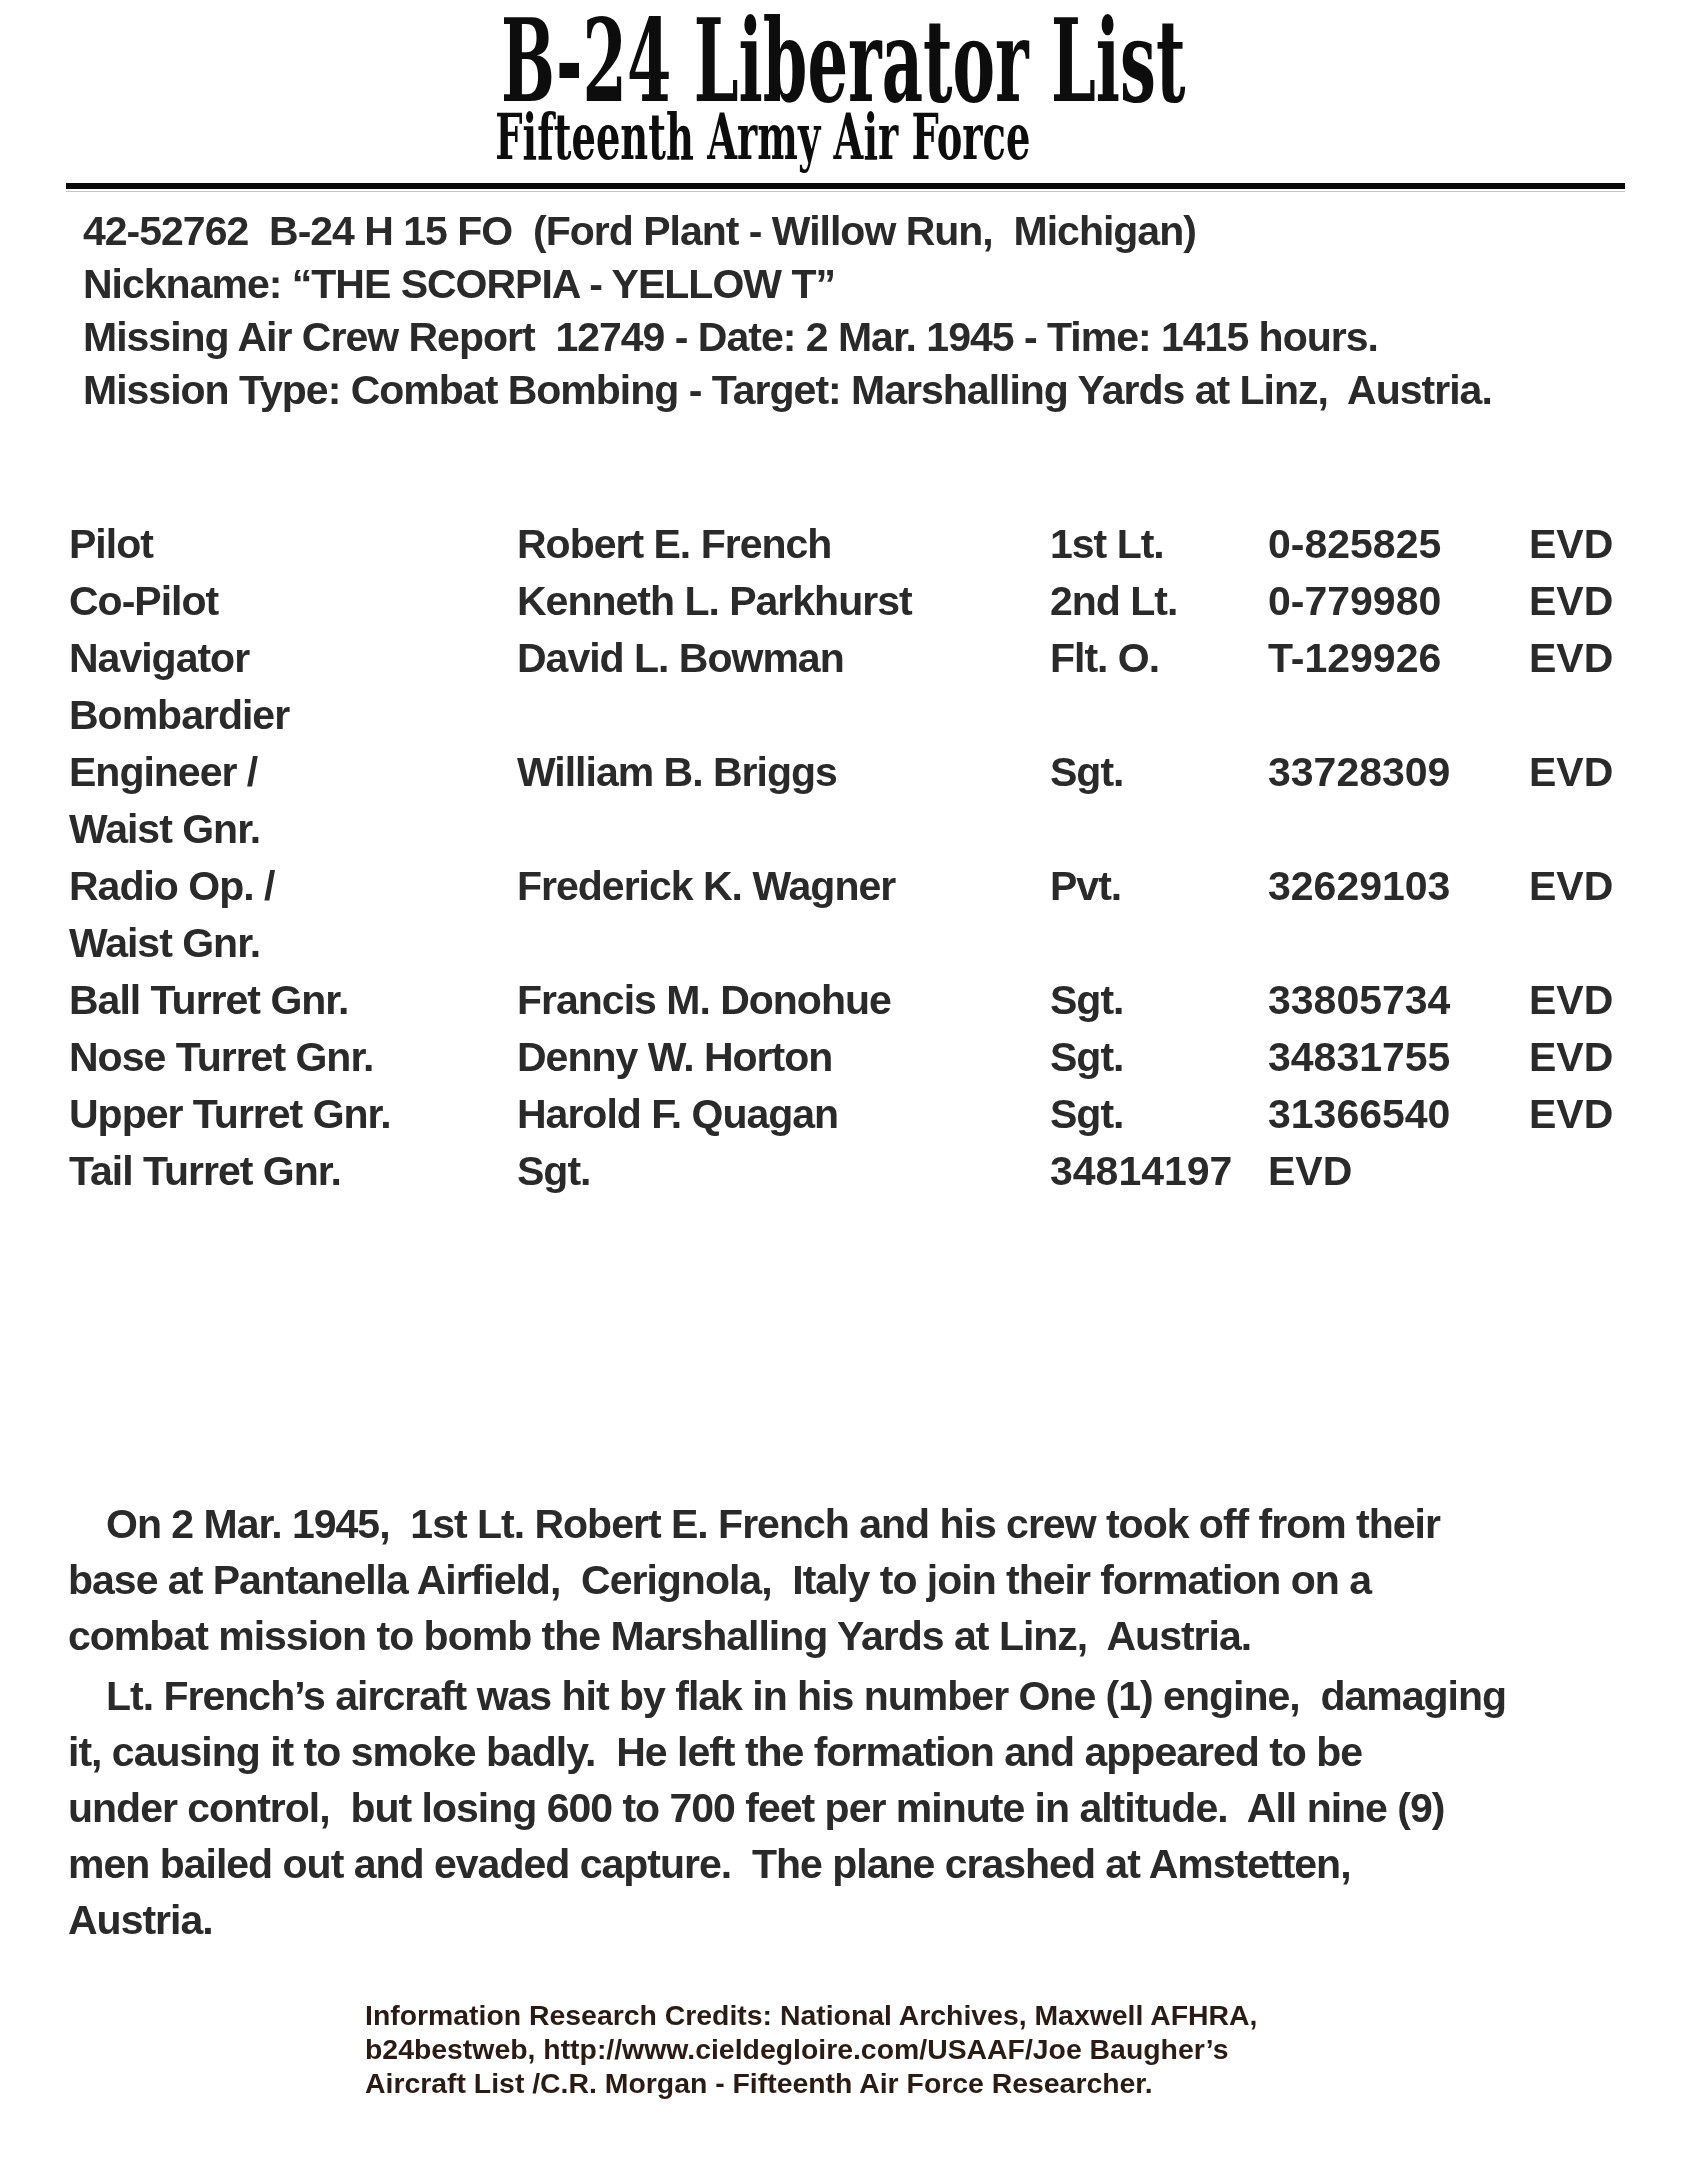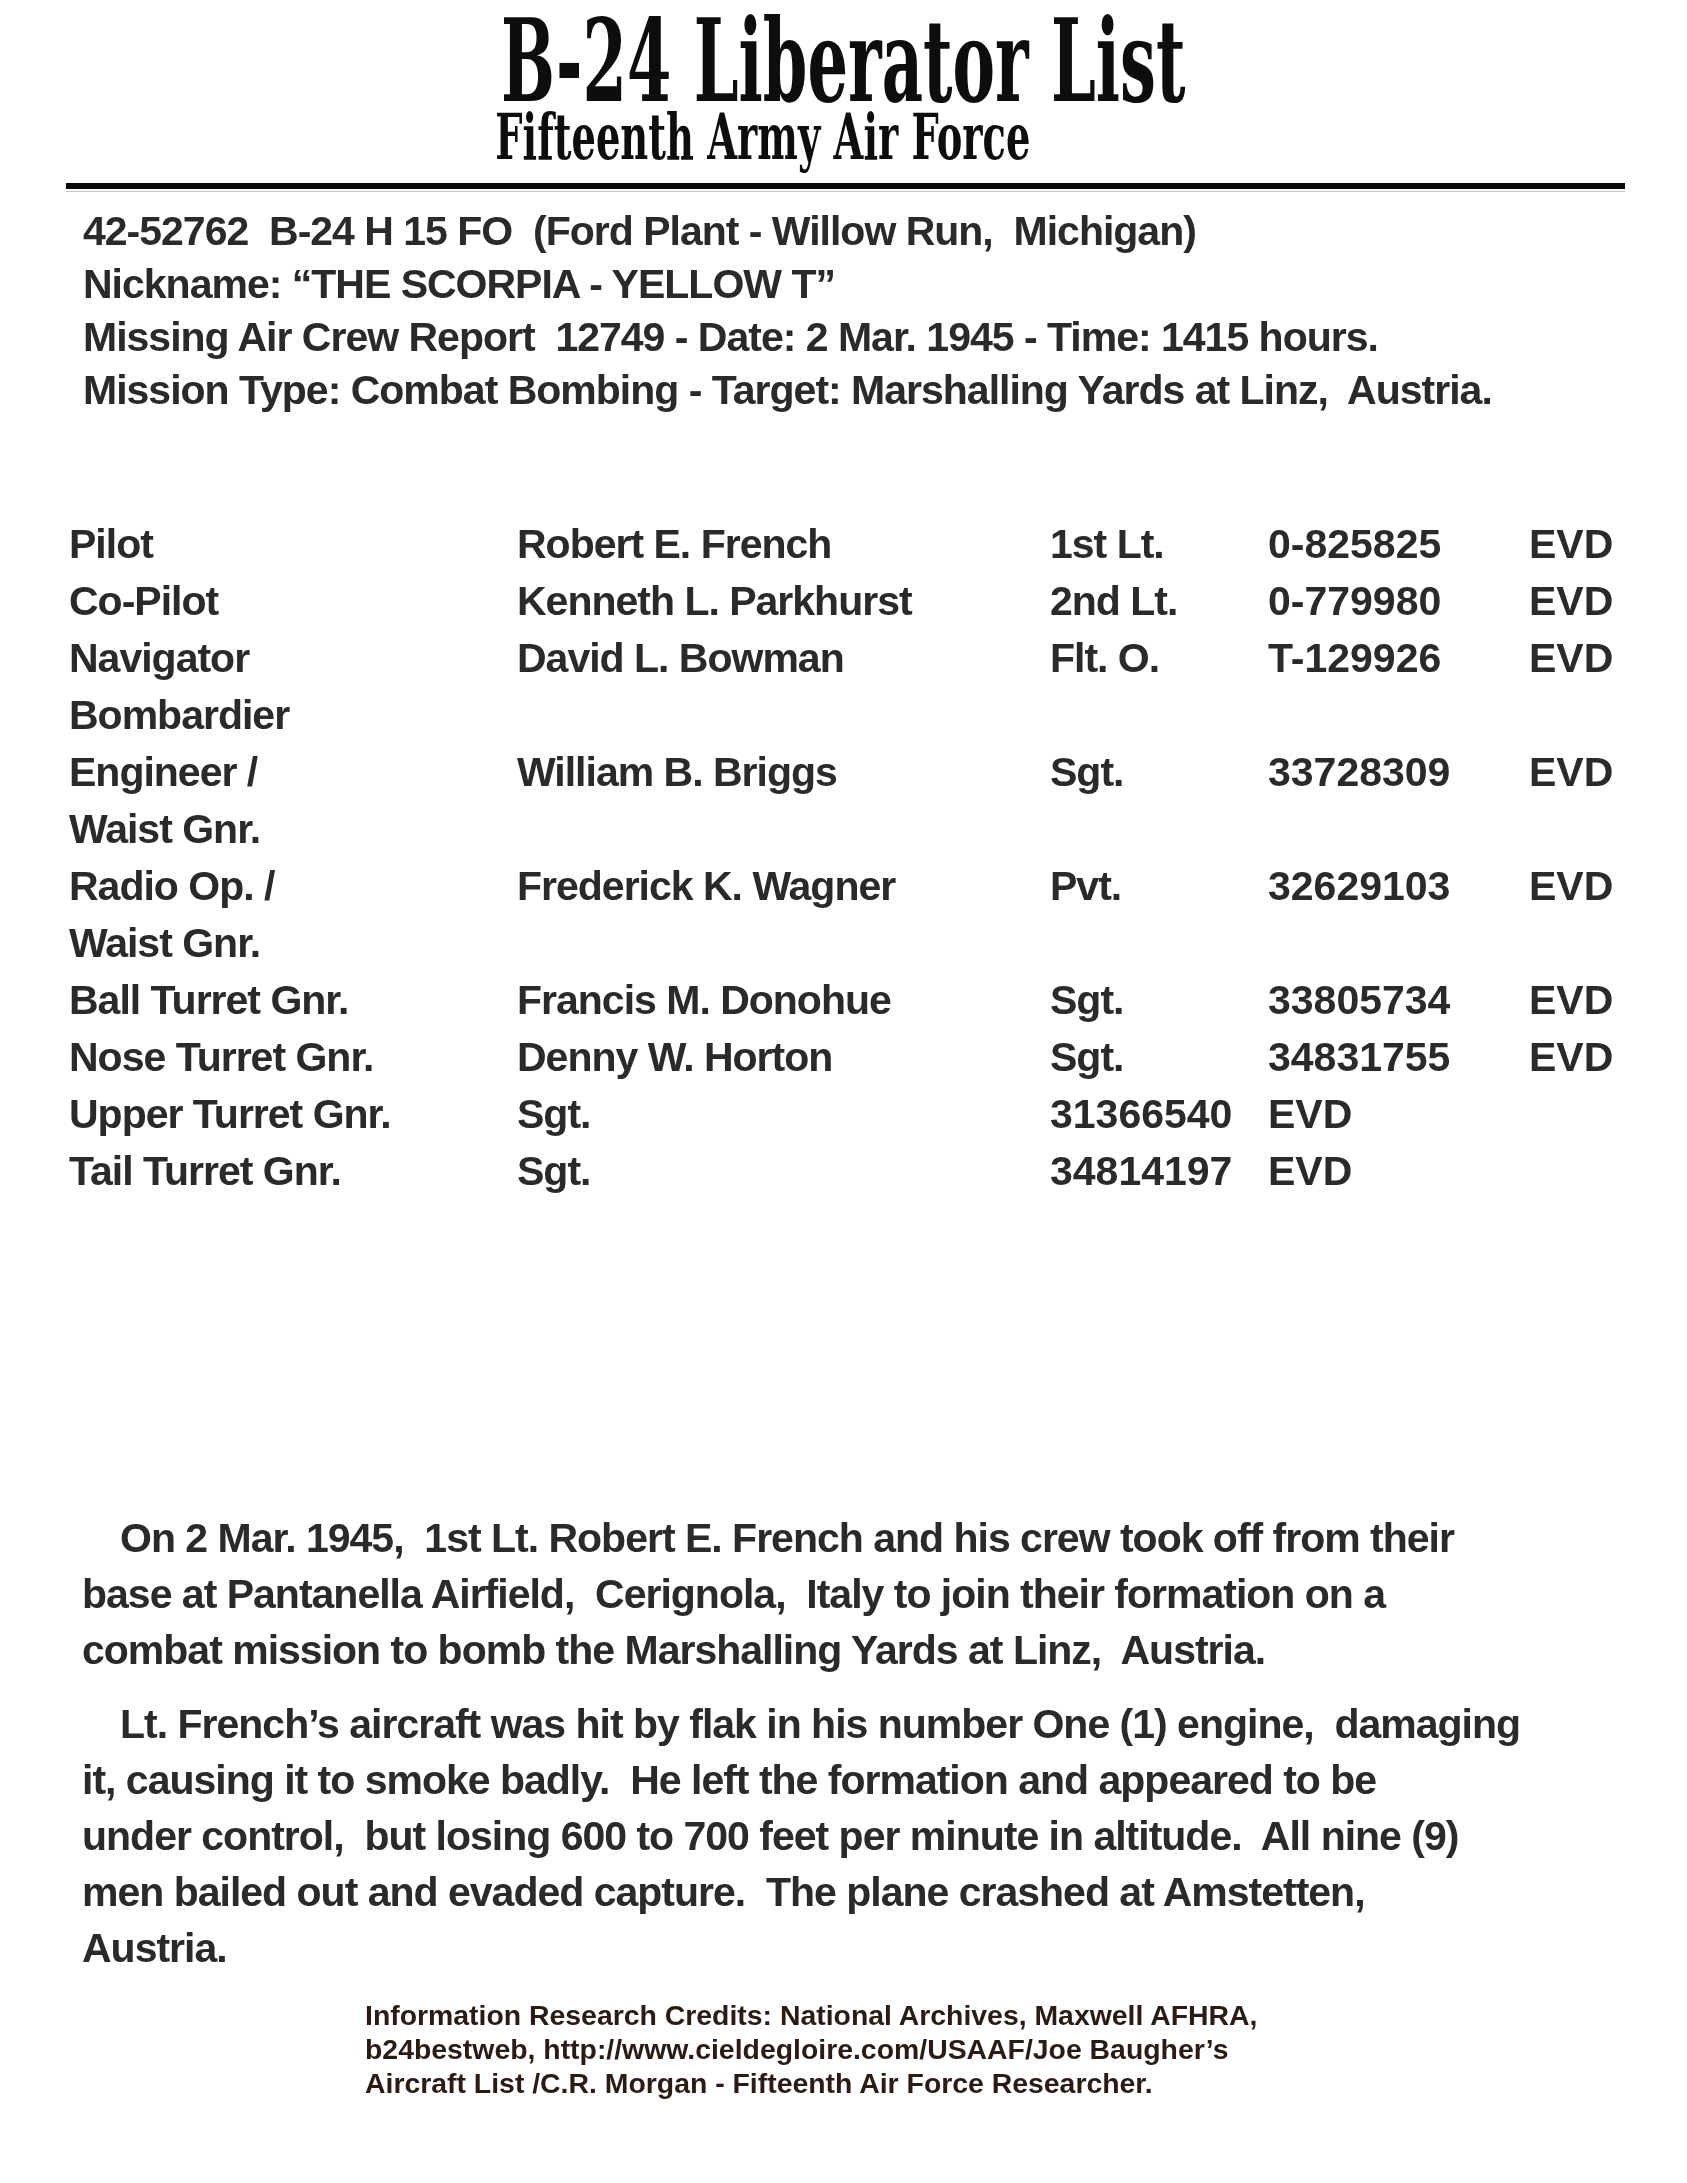--- a/index.html
+++ b/index.html
@@ -60,21 +60,21 @@
   }
   .crew .row{display:grid;grid-template-columns:448px 533px 218px 261px 157px;}
   .crew .c{white-space:pre-wrap;}
   .crew .serial,.crew .status{letter-spacing:0;}
 
   
   .story{
     position:absolute;left:64px;top:1492px;width:1593px;
     font-size:41px;line-height:56px;
   }
-  .story p{margin:18px;text-indent:38px;white-space:pre-wrap;}
+  .story p{margin:4px;text-indent:38px;white-space:pre-wrap;}
 
   
   .credits{
     position:absolute;left:365px;top:1998px;width:992px;
     font-size:28.4px;line-height:34px;
     letter-spacing:0;
     color:var(--credits-ink);
     white-space:pre-wrap;
   }
 </style>
@@ -151,20 +151,21 @@
     </div>
     <div class="row">
       <div class="c role cz">Nose Turret Gnr.</div>
       <div class="c name cz">Denny W. Horton</div>
       <div class="c rank cz">Sgt.</div>
       <div class="c serial">34831755</div>
       <div class="c status">EVD</div>
     </div>
     <div class="row">
       <div class="c role cz">Upper Turret Gnr.</div>
+      <div class="c name cz">Harold F. Quagan</div>
       <div class="c rank cz">Sgt.</div>
       <div class="c serial">31366540</div>
       <div class="c status">EVD</div>
     </div>
     <div class="row">
       <div class="c role cz">Tail Turret Gnr.</div>
       <div class="c rank cz">Sgt.</div>
       <div class="c serial">34814197</div>
       <div class="c status">EVD</div>
     </div>

